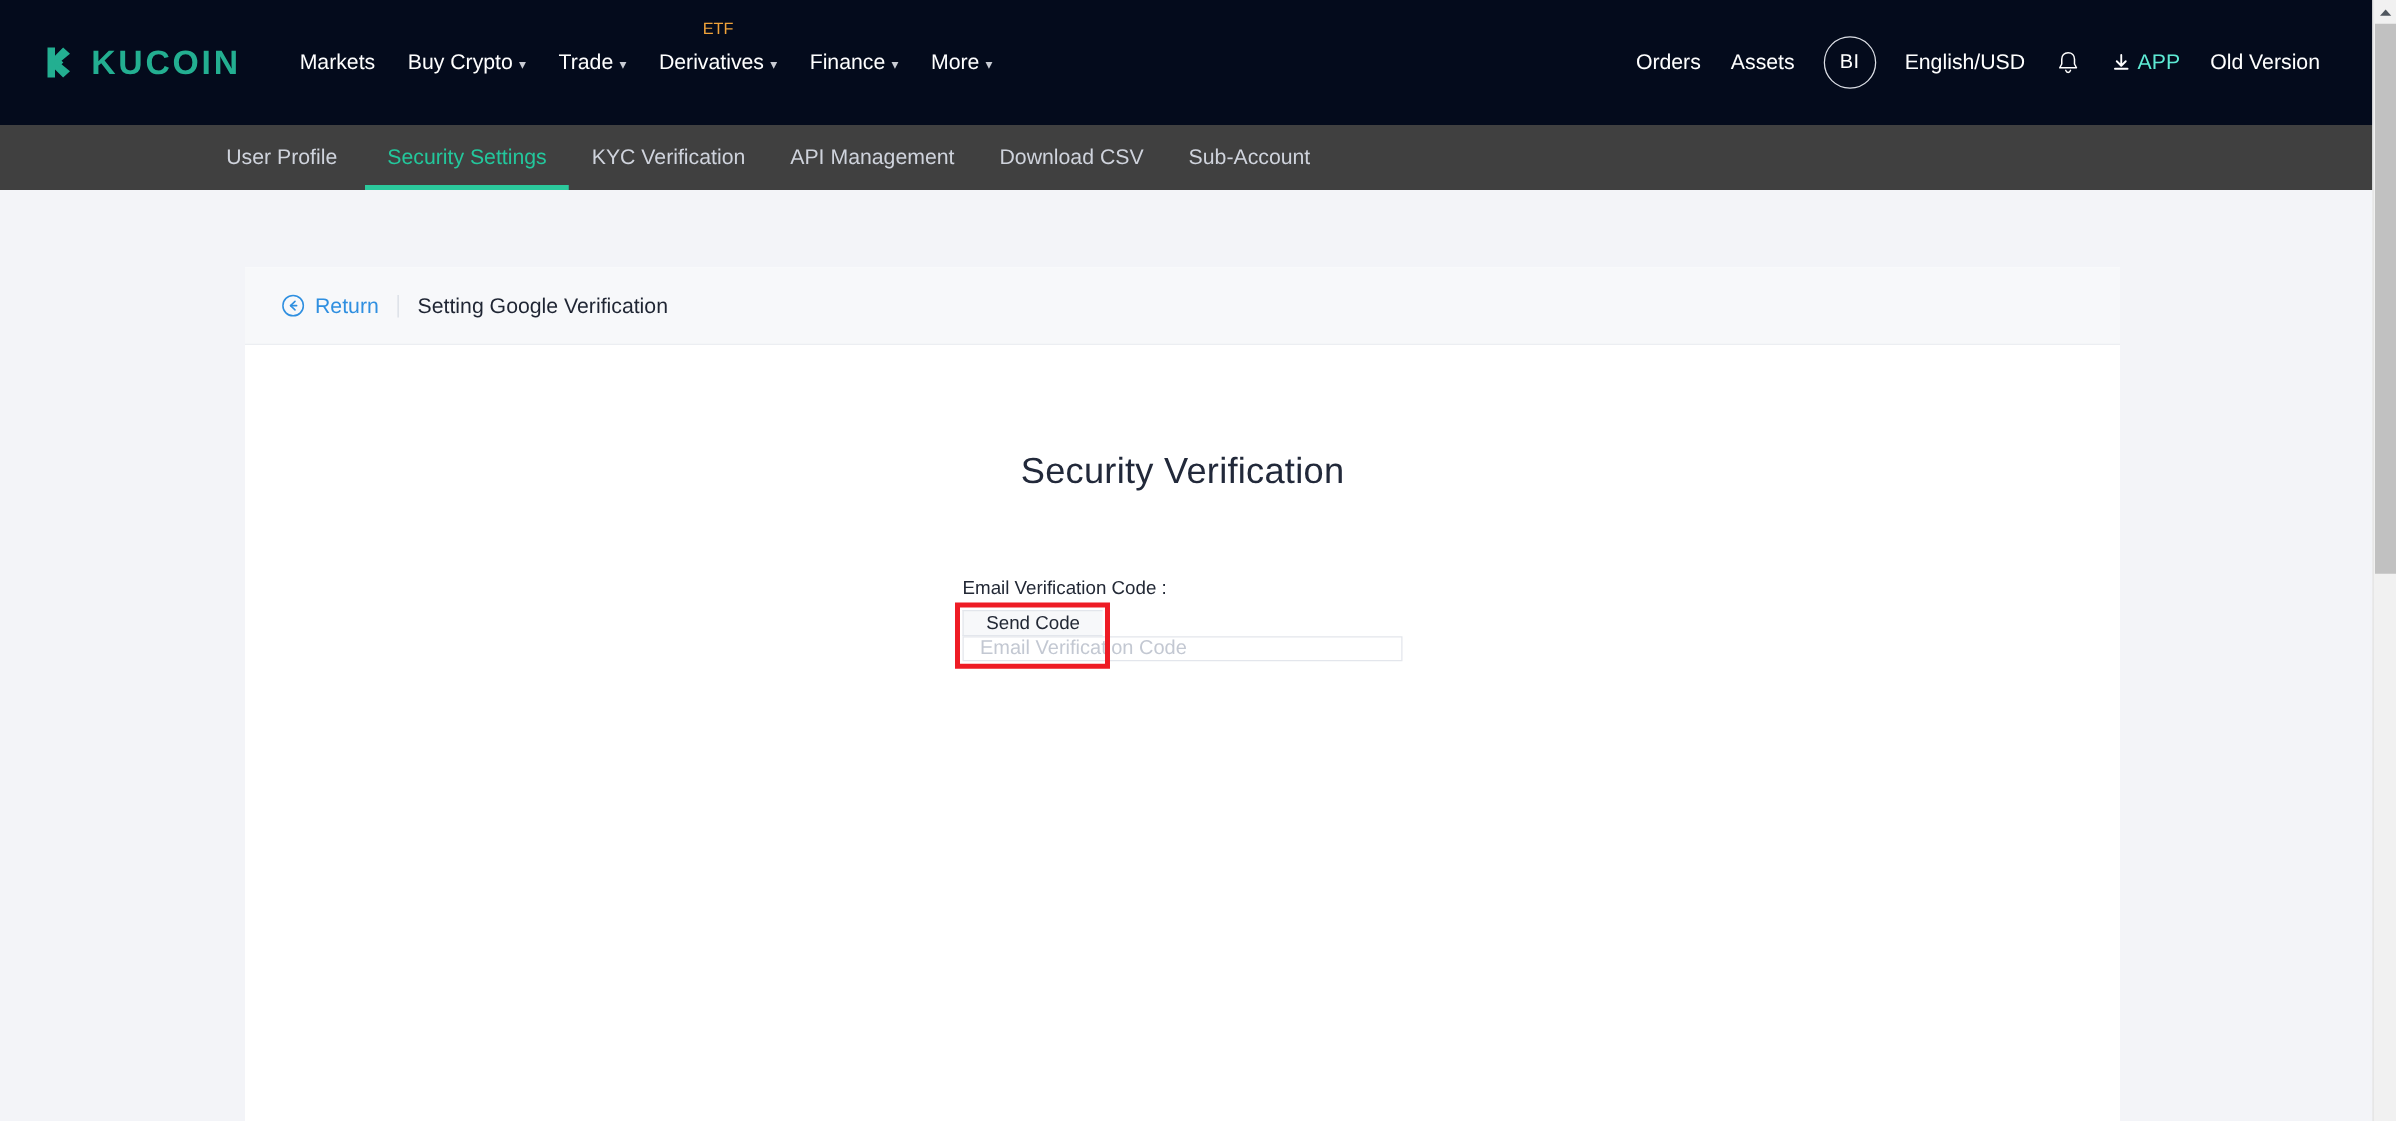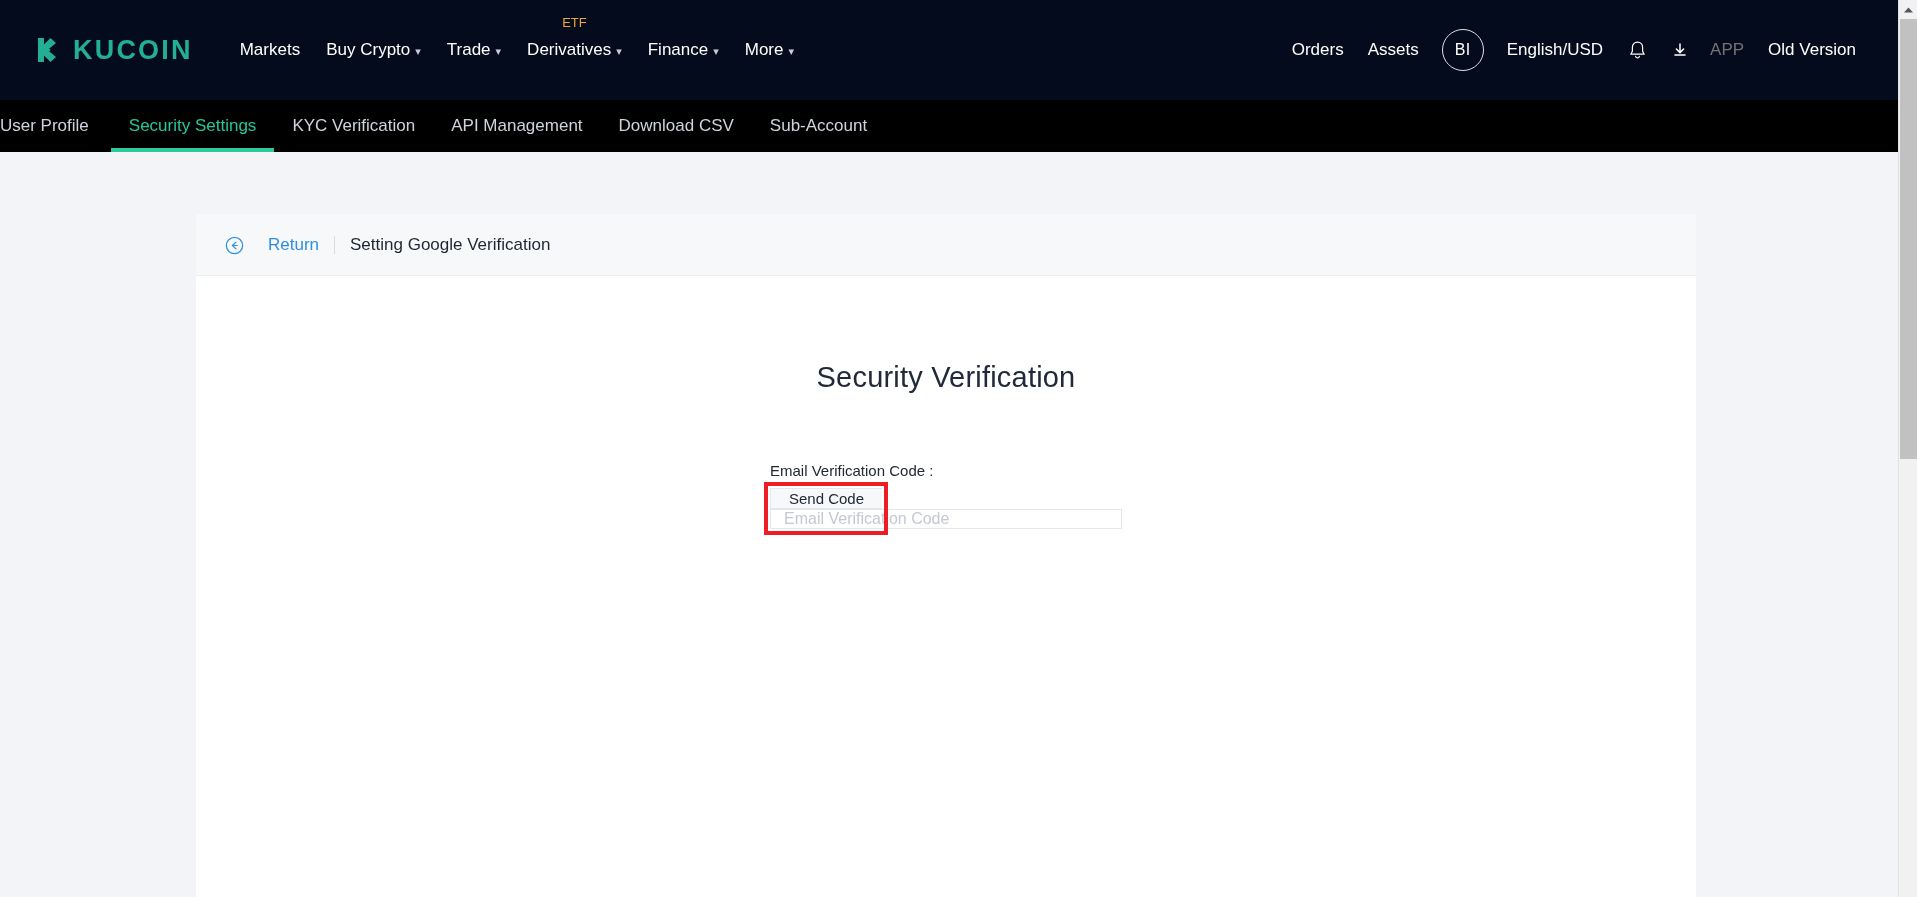--- a/index.html
+++ b/index.html
@@ -115,36 +115,37 @@
   }
   .bell-btn {
     padding: 0 13px;
     display: flex;
     align-items: center;
     cursor: pointer;
   }
   .app-btn {
     display: flex;
     align-items: center;
-    gap: 22px;
-    color: #737373;
+    gap: 5px;
+    color: #5eead4;
     font-size: 17px;
     padding: 0 12px;
     cursor: pointer;
   }
 
   
   .subnav {
     position: absolute;
     top: 100px; left: 0;
     width: 1898px;
     height: 52px;
-    background: #000000;
+    background: #404040;
     display: flex;
     align-items: flex-start;
+    padding-left: 181px;
   }
   .subnav-item {
     position: relative;
     color: #cfd3dc;
     font-size: 17px;
     padding: 0 18px;
     height: 52px;
     display: flex;
     align-items: center;
     cursor: pointer;
@@ -180,22 +181,22 @@
   .card-header {
     height: 62px;
     background: #f7f8fa;
     border-bottom: 1px solid #eceef2;
     display: flex;
     align-items: center;
     padding-left: 29px;
   }
   .return-link {
     display: flex;
-    align-items: flex-end;
-    gap: 24px;
+    align-items: flex-start;
+    gap: 8px;
     color: #2f8fe0;
     font-size: 17px;
     cursor: pointer;
   }
   .return-icon { width: 19px; height: 19px; display: block; }
   .divider-v {
     width: 1px;
     height: 18px;
     background: #d7dbe3;
     margin: 0 15px;

